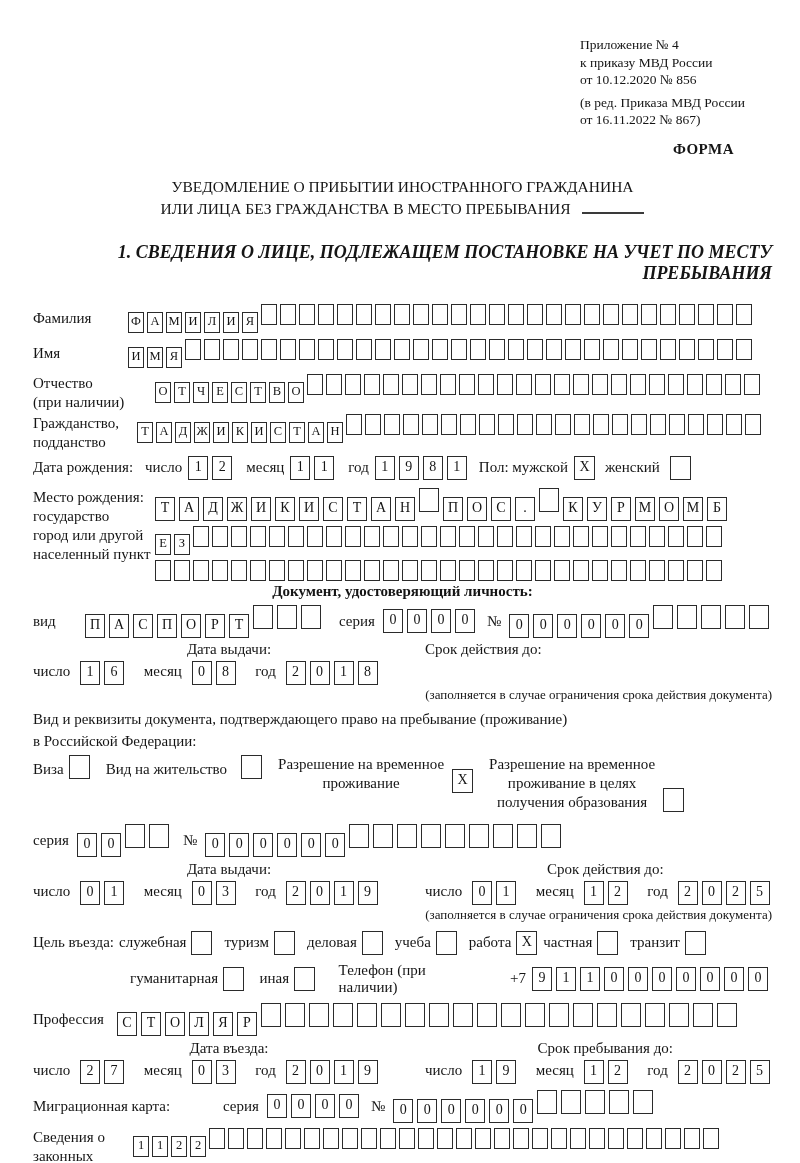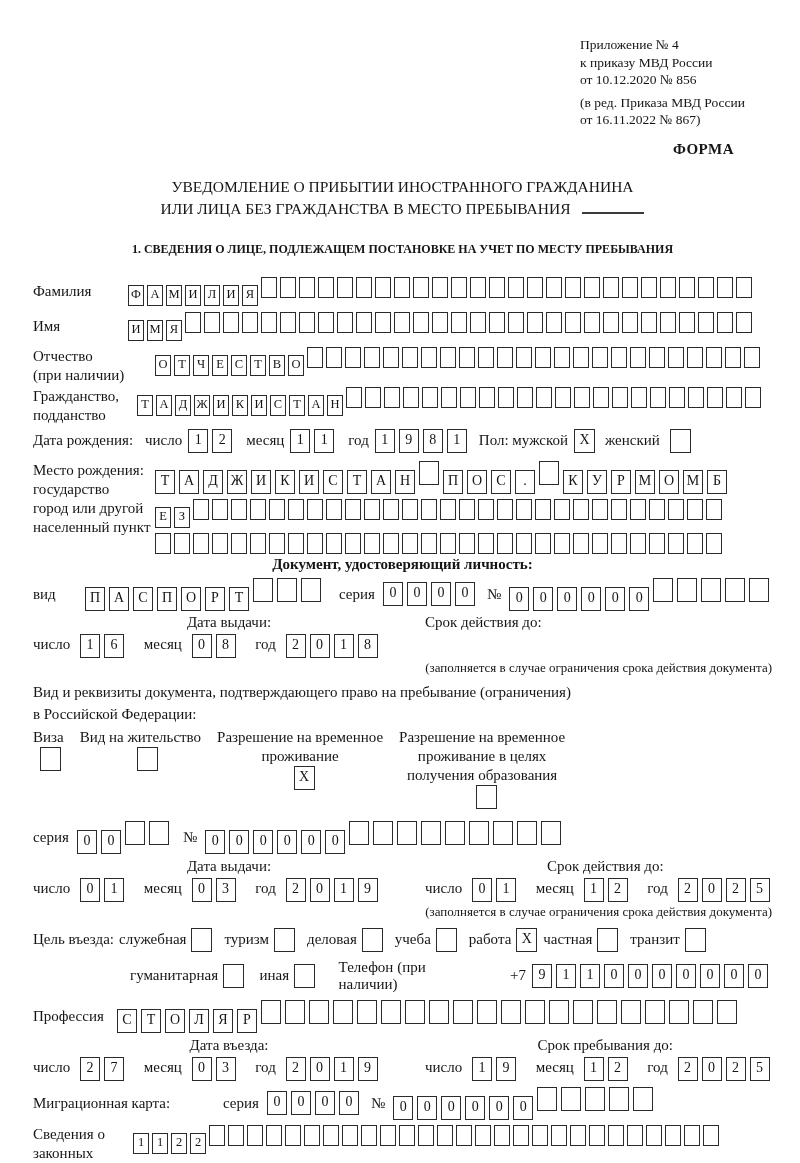--- a/index.html
+++ b/index.html
@@ -7,21 +7,21 @@
   body { background: #fff; color: #151515; font-family: "Liberation Serif", serif; font-size: 15px; }
   .page { padding: 36px 28px 0 33px; }
 
   
   .appendix { margin-left: auto; width: 192px; font-size: 13.5px; line-height: 17.5px; }
   .amend { margin-top: 5px; }
   .forma { text-align: right; padding-right: 38px; font-weight: bold; margin-top: 12px; letter-spacing: .5px; }
 
   .title { text-align: center; font-weight: normal; font-size: 15.5px; line-height: 22px; margin-top: 18px; }
   .underline { display: inline-block; width: 62px; border-bottom: 2px solid #3a3a3a; margin-left: 12px; }
-  .sec { text-align: center; font-weight: bold; font-size: 12px; margin-top: 22px; margin-bottom: 20px; }
+  .sec { text-align: right; font-weight: bold; font-size: 18px; margin-top: 22px; margin-bottom: 20px; font-style: italic; }
 
   
   .cells { white-space: nowrap; display: inline-block; line-height: 0; }
   .cell { display: inline-block; width: 16px; height: 21px; border: 1.5px solid #2b2b2b;
           margin-right: 3px; text-align: center; font-size: 12.5px; line-height: 17px; background: #fff; }
   .wide .cell { width: 20px; height: 24px; margin-right: 4px; font-size: 14px; line-height: 20px; }
   .cb { display: inline-block; width: 21px; height: 24px; border: 1.5px solid #2b2b2b; text-align: center;
         font-size: 14px; line-height: 20px; vertical-align: middle; background: #fff; }
 
   .frow { display: flex; align-items: center; margin-bottom: 6px; }
@@ -37,21 +37,21 @@
   .dhalf.left { flex: 0 0 392px; }
   .dhead { text-align: center; margin-bottom: 3px; }
   .dline { white-space: nowrap; }
   .dlbl { margin-right: 6px; }
   .dline .cells { margin-right: 12px; vertical-align: middle; }
   .note { font-size: 13px; text-align: right; margin: 1px 0 8px 0; }
 
   .plain { margin-bottom: 5px; }
 
   .permits { display: flex; align-items: flex-start; margin-bottom: 12px; margin-top: 2px; }
-  .permit { display: flex; align-items: center; margin-right: 16px; flex-direction: column; }
+  .permit { display: flex; align-items: flex-end; margin-right: 16px; }
   .permit .ptxt { text-align: center; line-height: 19px; }
   .permit .cb { margin-left: 8px; flex: 0 0 auto; }
 
   .optlbl { margin-right: 5px; }
   .purp .cb { margin-right: 12px; }
   .indent { margin-left: 97px; }
   .phonecells { vertical-align: middle; margin-left: 6px; }
 
   .reps { display: flex; align-items: flex-start; margin-top: 2px; }
   .replabels { flex: 0 0 100px; line-height: 19.5px; }
@@ -156,21 +156,21 @@
         <span class="dlbl">год</span>
         <span class="cells wide"><span class="cell">2</span><span class="cell">0</span><span class="cell">1</span><span class="cell">8</span></span>
       </div>
     </div>
     <div class="dhalf">
       <div class="dhead">Срок действия до:</div>
     </div>
   </div>
   <div class="note">(заполняется в случае ограничения срока действия документа)</div>
 
-  <div class="plain">Вид и реквизиты документа, подтверждающего право на пребывание (ограничения)</div>
+  <div class="plain">Вид и реквизиты документа, подтверждающего право на пребывание (проживание)</div>
   <div class="plain">в Российской Федерации:</div>
 
   <div class="permits">
     <div class="permit">
       <span class="ptxt">Виза</span>
       <span class="cb" style="margin-left:5px;"></span>
     </div>
     <div class="permit">
       <span class="ptxt">Вид на жительство</span>
       <span class="cb" style="margin-left:14px;"></span>

